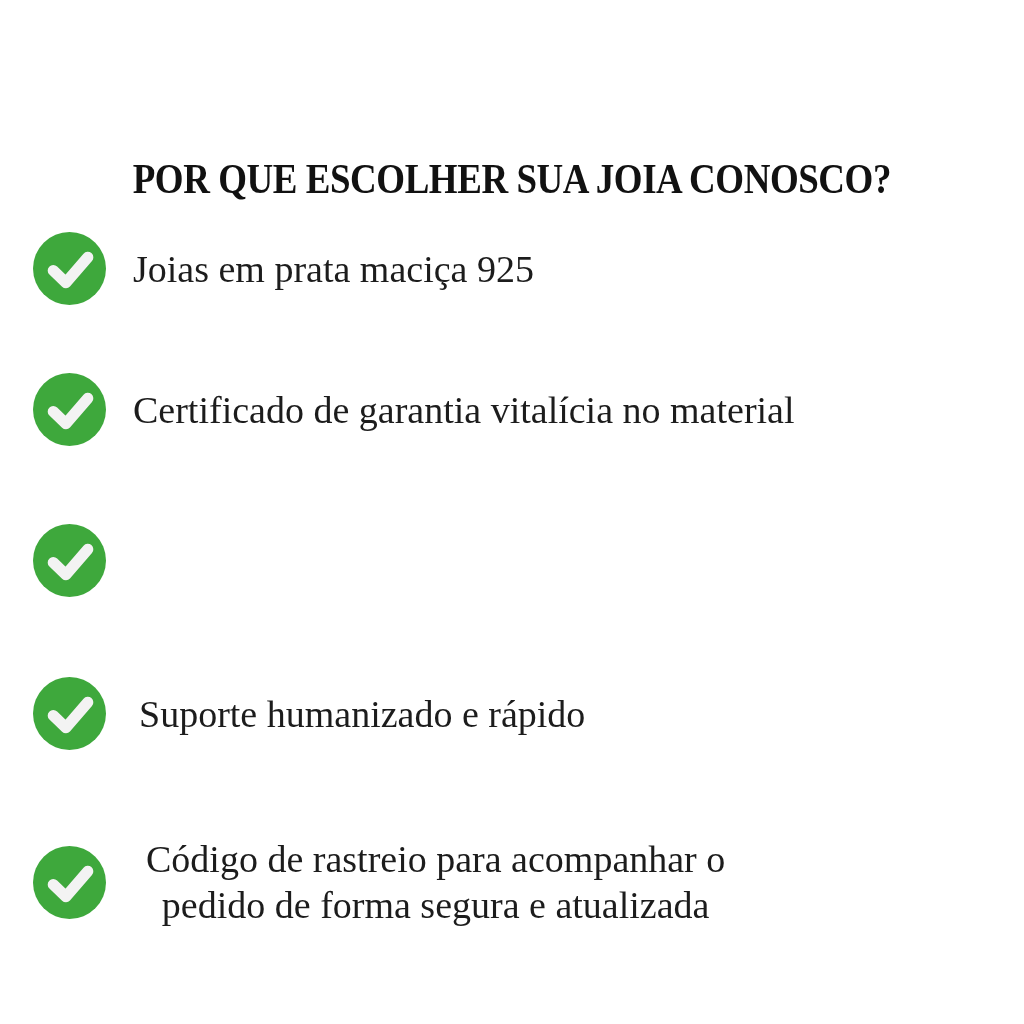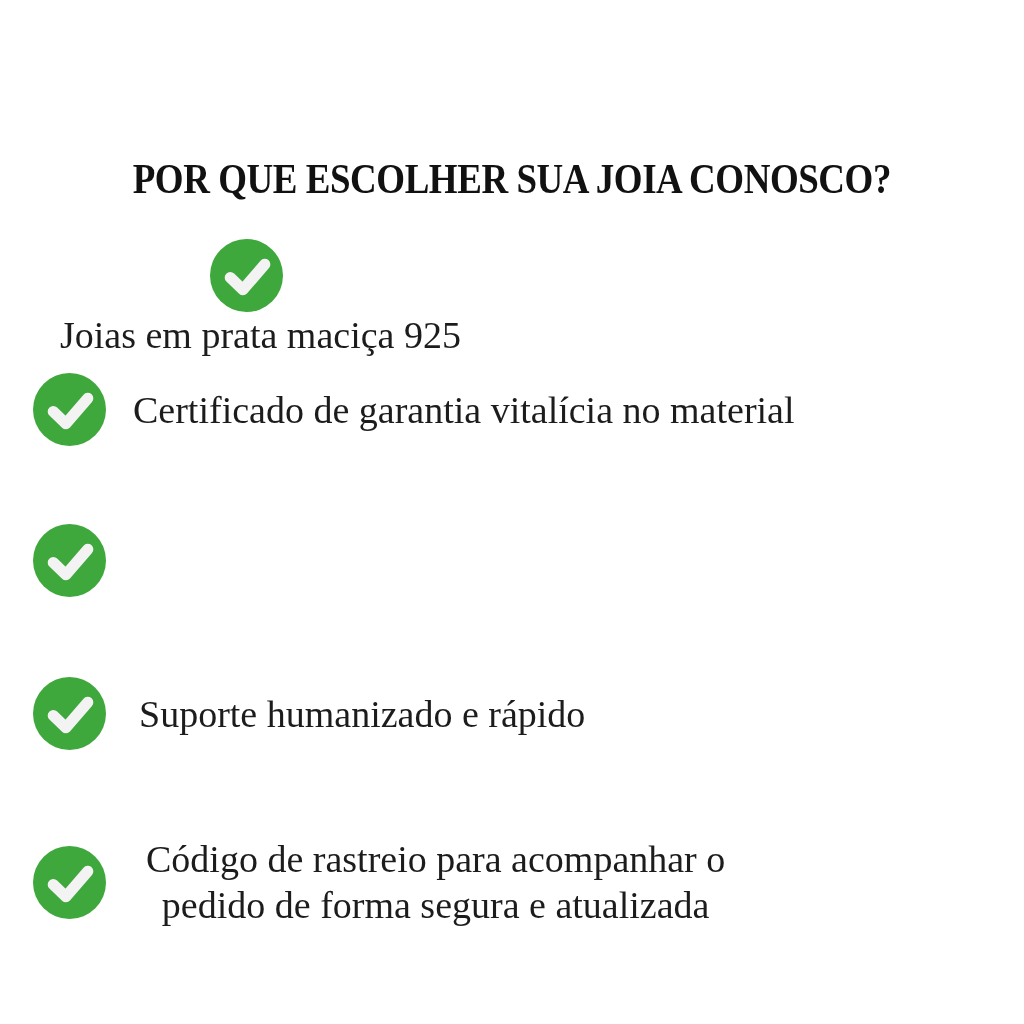--- a/index.html
+++ b/index.html
@@ -32,21 +32,21 @@
     display: inline-block;
     transform: scaleX(0.88);
     transform-origin: center;
   }
   .benefit-row {
     position: absolute;
     left: 33px;
     display: flex;
     align-items: center;
   }
-  .row-1 { top: 239px; flex-direction: column; }
+  .row-1 { top: 232px; }
   .row-2 { top: 373px; }
   .row-3 { top: 524px; }
   .row-4 { top: 677px; }
   .row-5 { top: 836px; }
   .check-badge {
     flex: 0 0 auto;
     width: 73px;
     height: 73px;
     display: block;
   }

